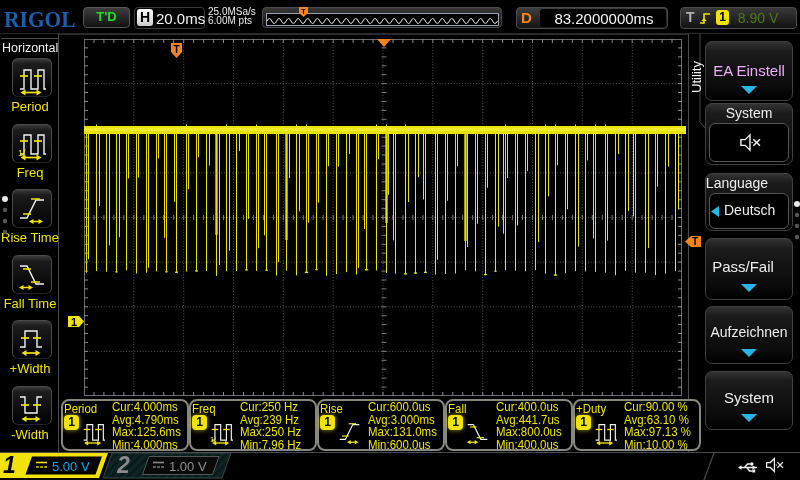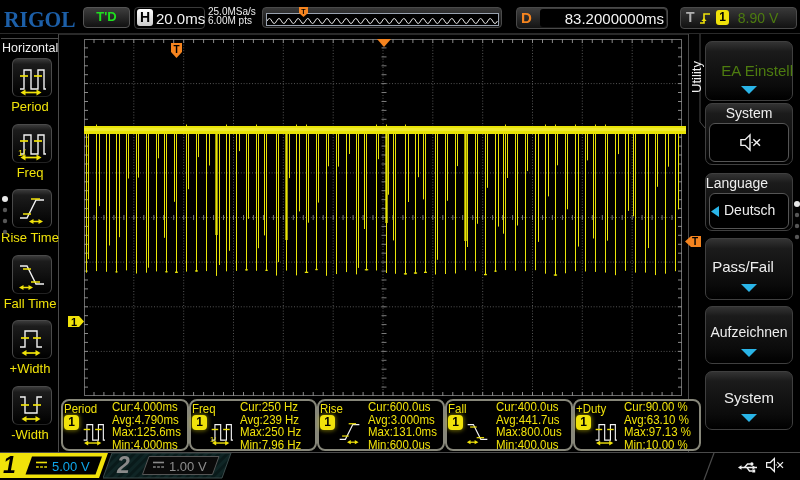--- a/index.html
+++ b/index.html
@@ -12,21 +12,21 @@
 <svg class="abs" style="left:267px;top:15px" width="231" height="10" viewBox="0 0 231 10">
     <path d="M0,6 q2.4,-5 4.8,0 t4.8,0 q2.4,-5 4.8,0 t4.8,0 q2.4,-5 4.8,0 t4.8,0 q2.4,-5 4.8,0 t4.8,0 q2.4,-5 4.8,0 t4.8,0 q2.4,-5 4.8,0 t4.8,0 q2.4,-5 4.8,0 t4.8,0 q2.4,-5 4.8,0 t4.8,0 q2.4,-5 4.8,0 t4.8,0 q2.4,-5 4.8,0 t4.8,0 q2.4,-5 4.8,0 t4.8,0 q2.4,-5 4.8,0 t4.8,0 q2.4,-5 4.8,0 t4.8,0 q2.4,-5 4.8,0 t4.8,0 q2.4,-5 4.8,0 t4.8,0 q2.4,-5 4.8,0 t4.8,0 q2.4,-5 4.8,0 t4.8,0 q2.4,-5 4.8,0 t4.8,0 q2.4,-5 4.8,0 t4.8,0 q2.4,-5 4.8,0 t4.8,0 q2.4,-5 4.8,0 t4.8,0 q2.4,-5 4.8,0 t4.8,0 q2.4,-5 4.8,0 t4.8,0 q2.4,-5 4.8,0 t4.8,0" fill="none" stroke="#e8e8e8" stroke-width="1"></path>
   </svg>
 <svg class="abs" style="left:299px;top:7px" width="9" height="10" viewBox="0 0 9 10">
     <path d="M0,0 h9 v6 l-4.5,4 -4.5,-4 z" fill="#f5841f"></path>
     <text x="4.5" y="7" font-size="7" font-weight="bold" text-anchor="middle" fill="#000">T</text>
   </svg>
 <div class="abs" style="left:516px;top:7px;width:152px;height:22px;border-radius:4px;background:linear-gradient(180deg,#3e3e3e,#141414);border:1px solid #4a4a4a"></div>
 <div class="abs" style="left:521px;top:9px;color:#f5841f;font-weight:bold;font-size:15px">D</div>
 <div class="abs" style="left:540px;top:9px;width:126px;height:18px;background:#000;border-radius:3px"></div>
-<div class="abs" style="left:544px;top:10px;width:120px;color:#f5f5f5;font-size:15px;text-align:right">83.2000000ms</div>
+<div class="abs" style="left:544px;top:10px;width:120px;color:#f5f5f5;font-size:15px;text-align:center">83.2000000ms</div>
 <div class="abs" style="left:680px;top:7px;width:117px;height:22px;border-radius:4px;background:linear-gradient(180deg,#383838,#121212);border:1px solid #4a4a4a"></div>
 <div class="abs" style="left:686px;top:9px;color:#b0b0b0;font-weight:bold;font-size:14px">T</div>
 <svg class="abs" style="left:699px;top:10px" width="13" height="16" viewBox="0 0 13 16">
     <path d="M1,13 h4 v-9 h6" fill="none" stroke="#f0e20a" stroke-width="1.6"></path>
     <path d="M5,8 l-2.6,3 h5.2 z" fill="#f0e20a"></path>
   </svg>
 <div class="abs" style="left:716px;top:10px;width:13px;height:15px;background:#f0e20a;border-radius:3px;color:#000;font-size:12px;font-weight:bold;text-align:center;line-height:15px">1</div>
 <div class="abs" style="left:737px;top:10px;width:42px;color:#4d7c0f;font-size:14px;text-align:center">8.90 V</div>
 <div class="abs" style="left:0;top:33px;width:800px;height:1.5px;background:#2a2a2a"></div>
 <div class="abs" style="left:0;top:34px;width:59px;height:418px;background:#000"></div>
@@ -589,21 +589,21 @@
     <path d="M0,0 h11 l5,5.5 -5,5.5 h-11 z" fill="#f0e20a"></path>
     <text x="6" y="9.5" font-size="11" font-weight="bold" text-anchor="middle" fill="#000">1</text>
   </svg>
 <div class="abs" style="left:689px;top:34px;width:111px;height:418px;background:#000"></div>
 <div class="abs" style="left:688px;top:34px;width:1px;height:418px;background:#4a4a4a"></div>
 <svg class="abs" style="left:699px;top:34px" width="12" height="102" viewBox="0 0 12 102">
     <path d="M1,0 v88 l10,12" fill="none" stroke="#4a4a4a" stroke-width="1"></path>
   </svg>
 <div class="abs" style="left:676px;top:70px;width:40px;height:14px;color:#f0f0f0;font-size:13px;transform:rotate(-90deg);text-align:center">Utility</div>
 <div class="rbtn" style="left:705px;top:41px;width:88px;height:60px"></div>
-<div class="abs" style="left:705px;top:62px;width:88px;text-align:right;color:#4d7c0f;font-size:15px">EA Einstell</div>
+<div class="abs" style="left:705px;top:62px;width:88px;text-align:center;color:#f0abfc;font-size:15px">EA Einstell</div>
 <svg style="position:absolute;left:741px;top:86px" width="16" height="8" viewBox="0 0 16 8">
     <path d="M0,0 h16 l-8.0,8 z" fill="#2ab5e8"></path>
   </svg>
 <div class="rbtn" style="left:705px;top:103px;width:88px;height:62px"></div>
 <div class="abs" style="left:705px;top:105px;width:88px;text-align:center;color:#eee;font-size:14px">System</div>
 <div class="abs" style="left:709px;top:123px;width:80px;height:39px;background:#000;border:1px solid #555;border-radius:6px"></div>
 <svg style="position:absolute;left:738px;top:132px" width="23" height="21" viewBox="0 0 24 22">
     <path d="M3,8 h4.5 l5,-5 v16 l-5,-5 h-4.5 z" fill="none" stroke="#f0f0f0" stroke-width="1.5"></path>
     <line x1="14" y1="11" x2="15.5" y2="11" stroke="#f0f0f0" stroke-width="1.2"></line>
     <line x1="16" y1="7.5" x2="23" y2="14.5" stroke="#f0f0f0" stroke-width="1.5"></line>

